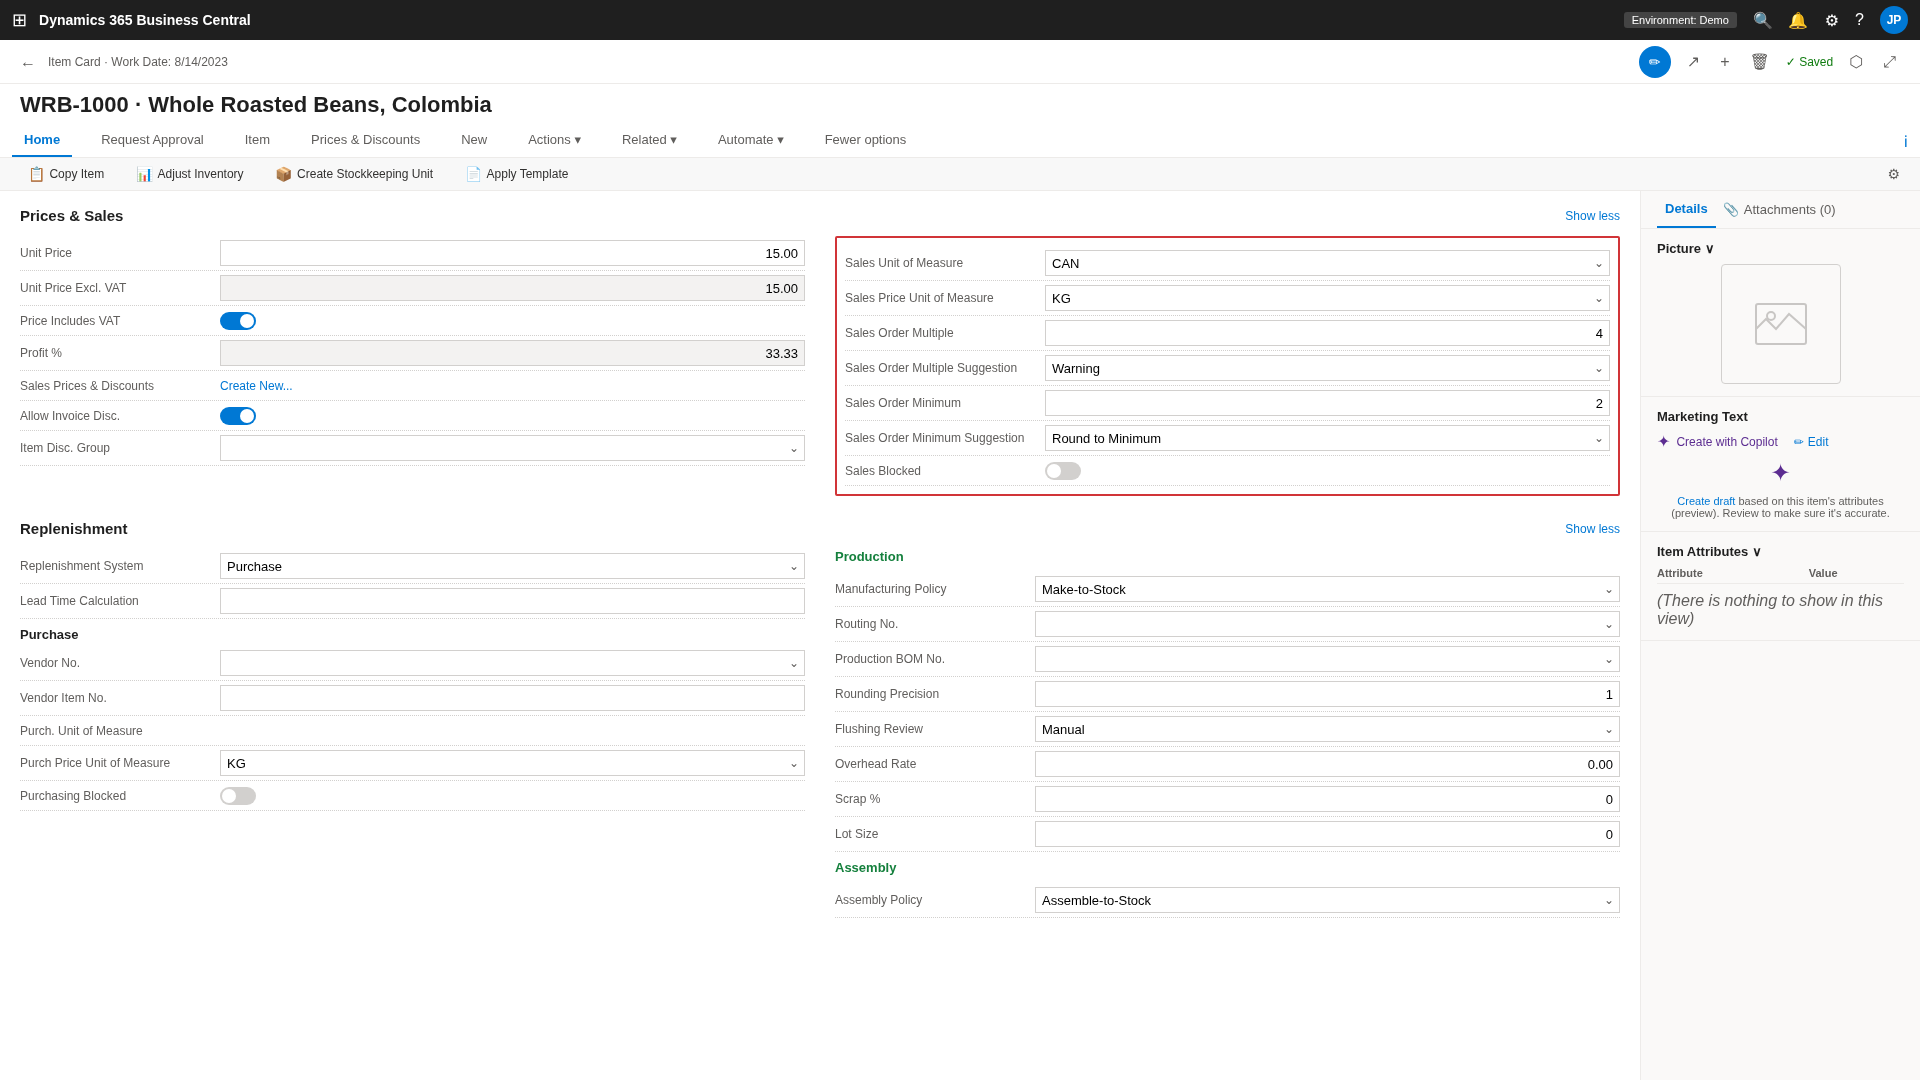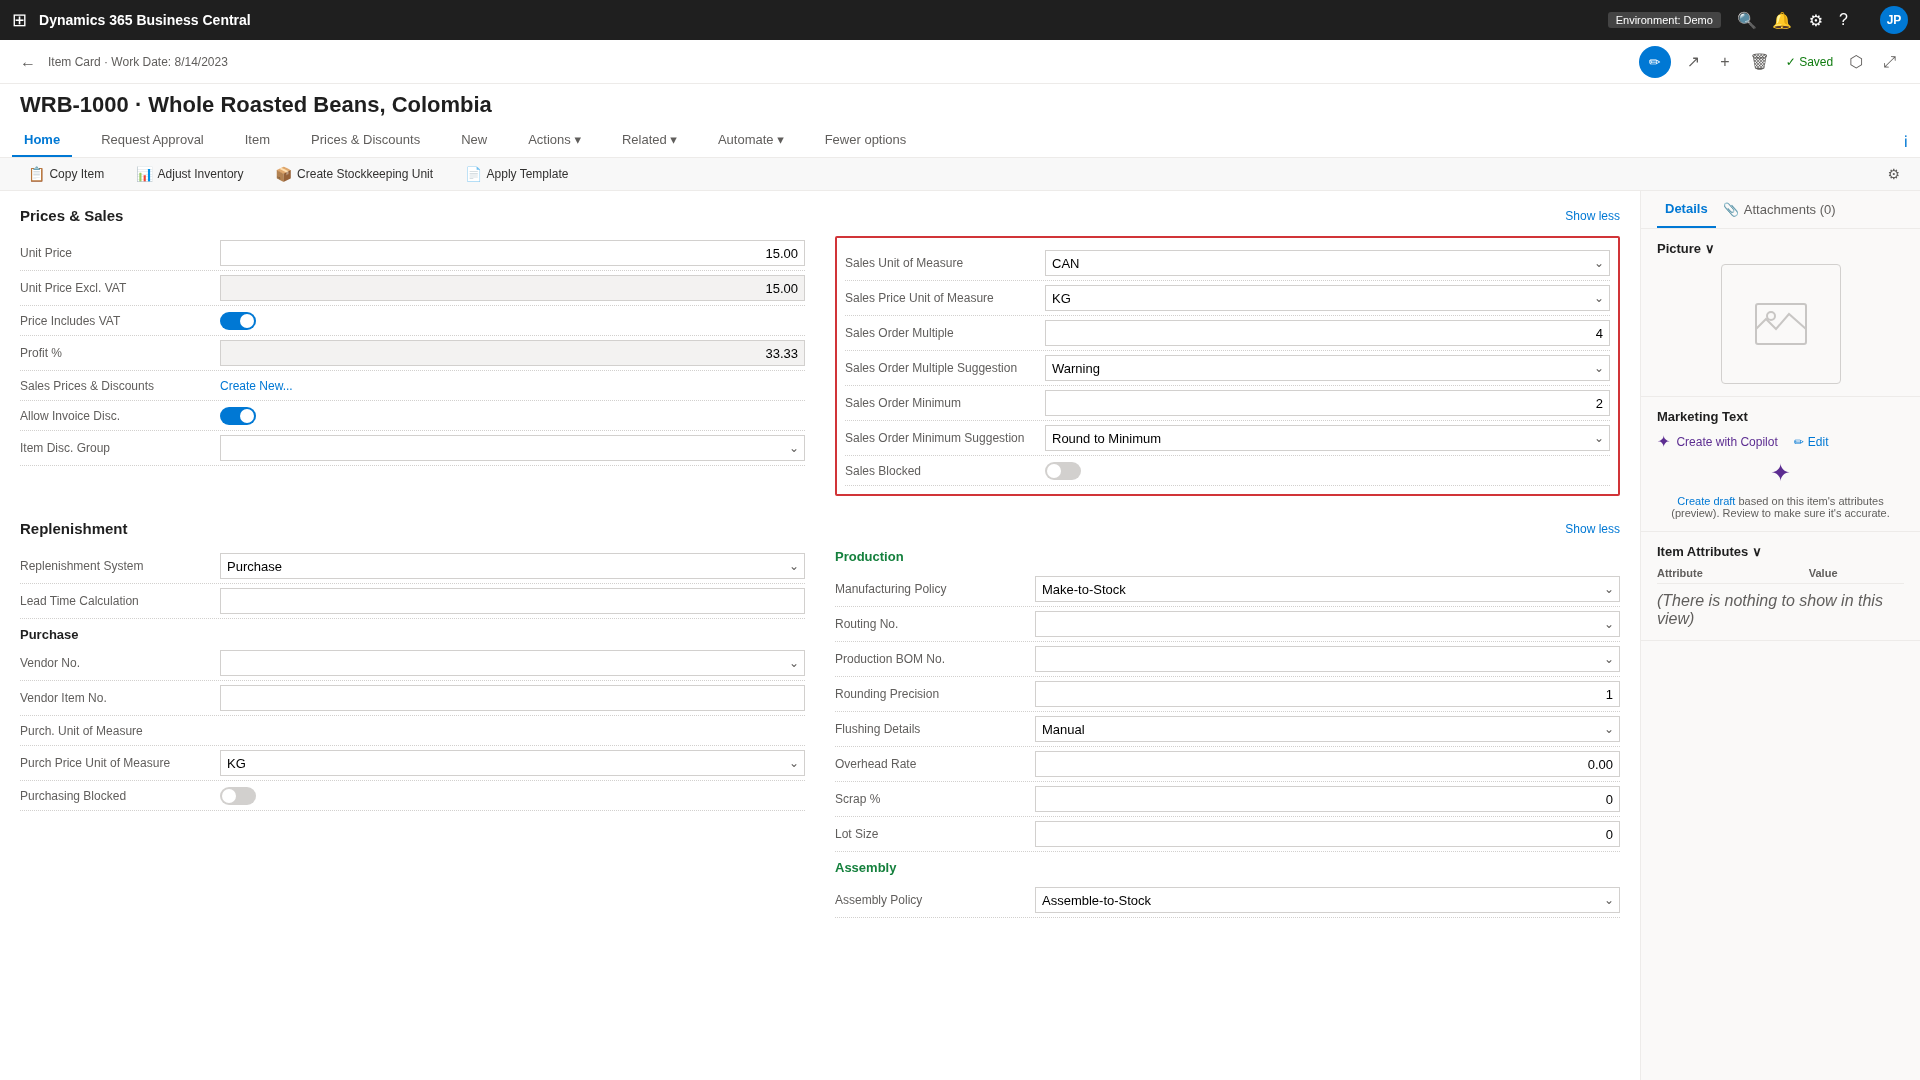--- a/index.html
+++ b/index.html
@@ -12,21 +12,21 @@
       display: flex;
       align-items: center;
       padding: 0 12px;
       gap: 12px;
     }
     .top-bar-grid { color: #ffffff; font-size: 18px; cursor: pointer; }
     .top-bar-title { color: #ffffff; font-size: 14px; font-weight: 600; }
     .top-bar-right { margin-left: auto; display: flex; align-items: center; gap: 16px; color: #ffffff; font-size: 13px; }
     .top-bar-icon { color: #ffffff; font-size: 16px; cursor: pointer; }
     .env-badge { background: #444; color: #fff; padding: 2px 8px; border-radius: 3px; font-size: 11px; }
-    .user-avatar { width: 28px; height: 28px; background: #0078d4; border-radius: 50%; display: flex; align-items: center; justify-content: center; color: #fff; font-size: 12px; font-weight: bold; margin-left: 16px; }
+    .user-avatar { width: 28px; height: 28px; background: #0078d4; border-radius: 50%; display: flex; align-items: center; justify-content: center; color: #fff; font-size: 12px; font-weight: bold; }
 
     
     .main-content {
       background: #ffffff;
       height: calc(1080px - 40px);
       display: flex;
       flex-direction: column;
       position: relative;
     }
 
@@ -410,21 +410,21 @@
                 <select class="field-select">
                   <option></option>
                 </select>
               </div>
             </div>
             <div class="form-field">
               <span class="field-label">Rounding Precision</span>
               <input class="field-input" type="text" value="1" style="text-align: right;">
             </div>
             <div class="form-field">
-              <span class="field-label">Flushing Details</span>
+              <span class="field-label">Flushing Review</span>
               <div class="select-wrapper" style="flex:1;">
                 <select class="field-select">
                   <option>Manual</option>
                 </select>
               </div>
             </div>
             <div class="form-field">
               <span class="field-label">Overhead Rate</span>
               <input class="field-input" type="text" value="0.00" style="text-align: right;">
             </div>

